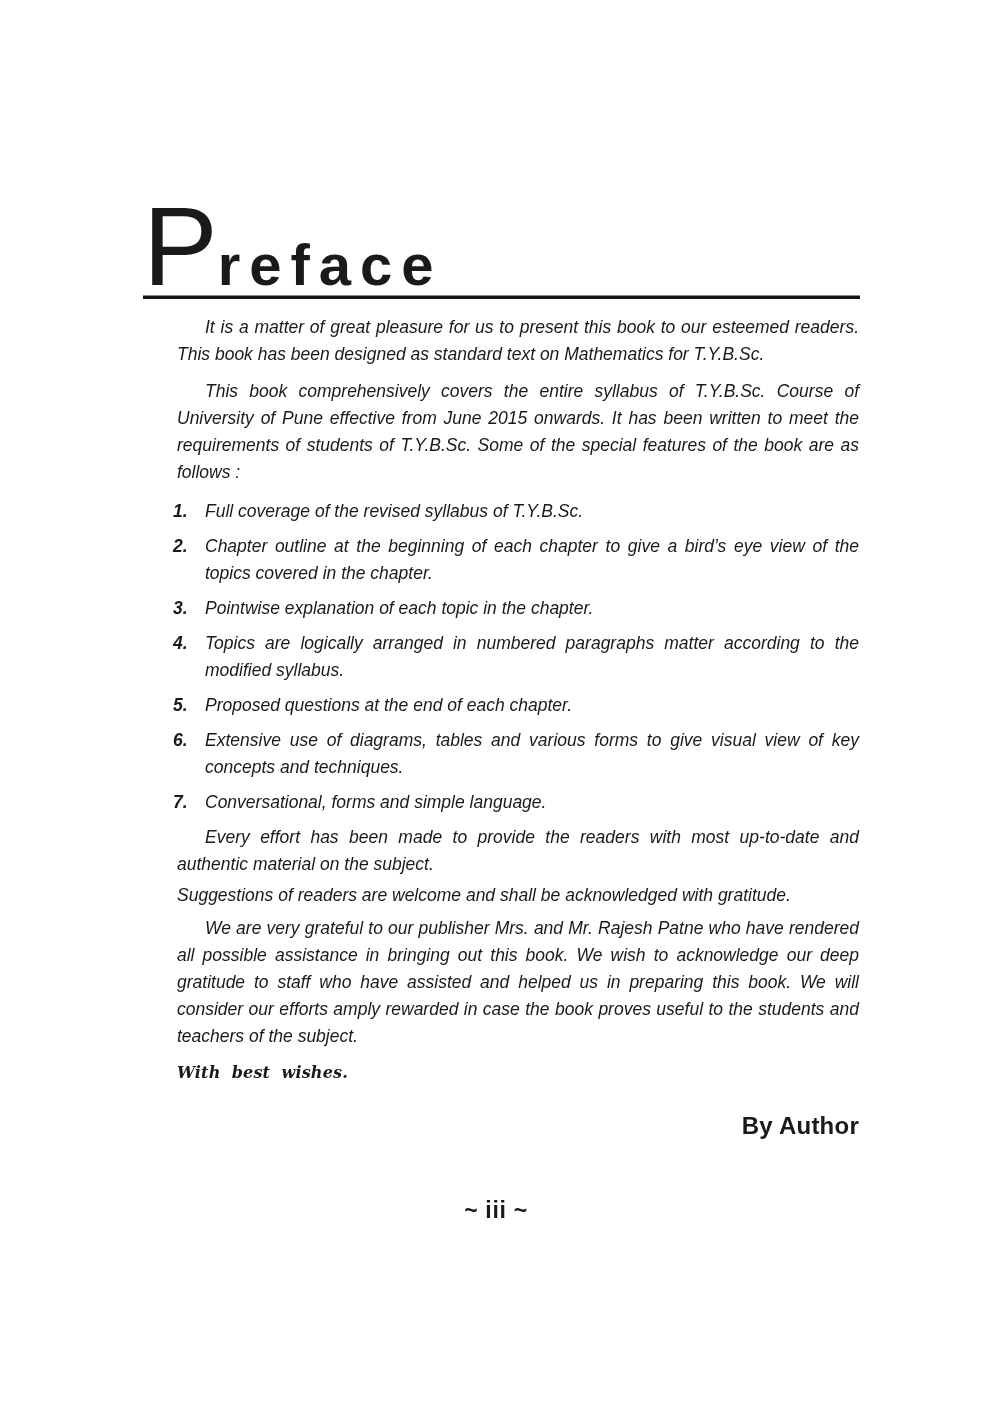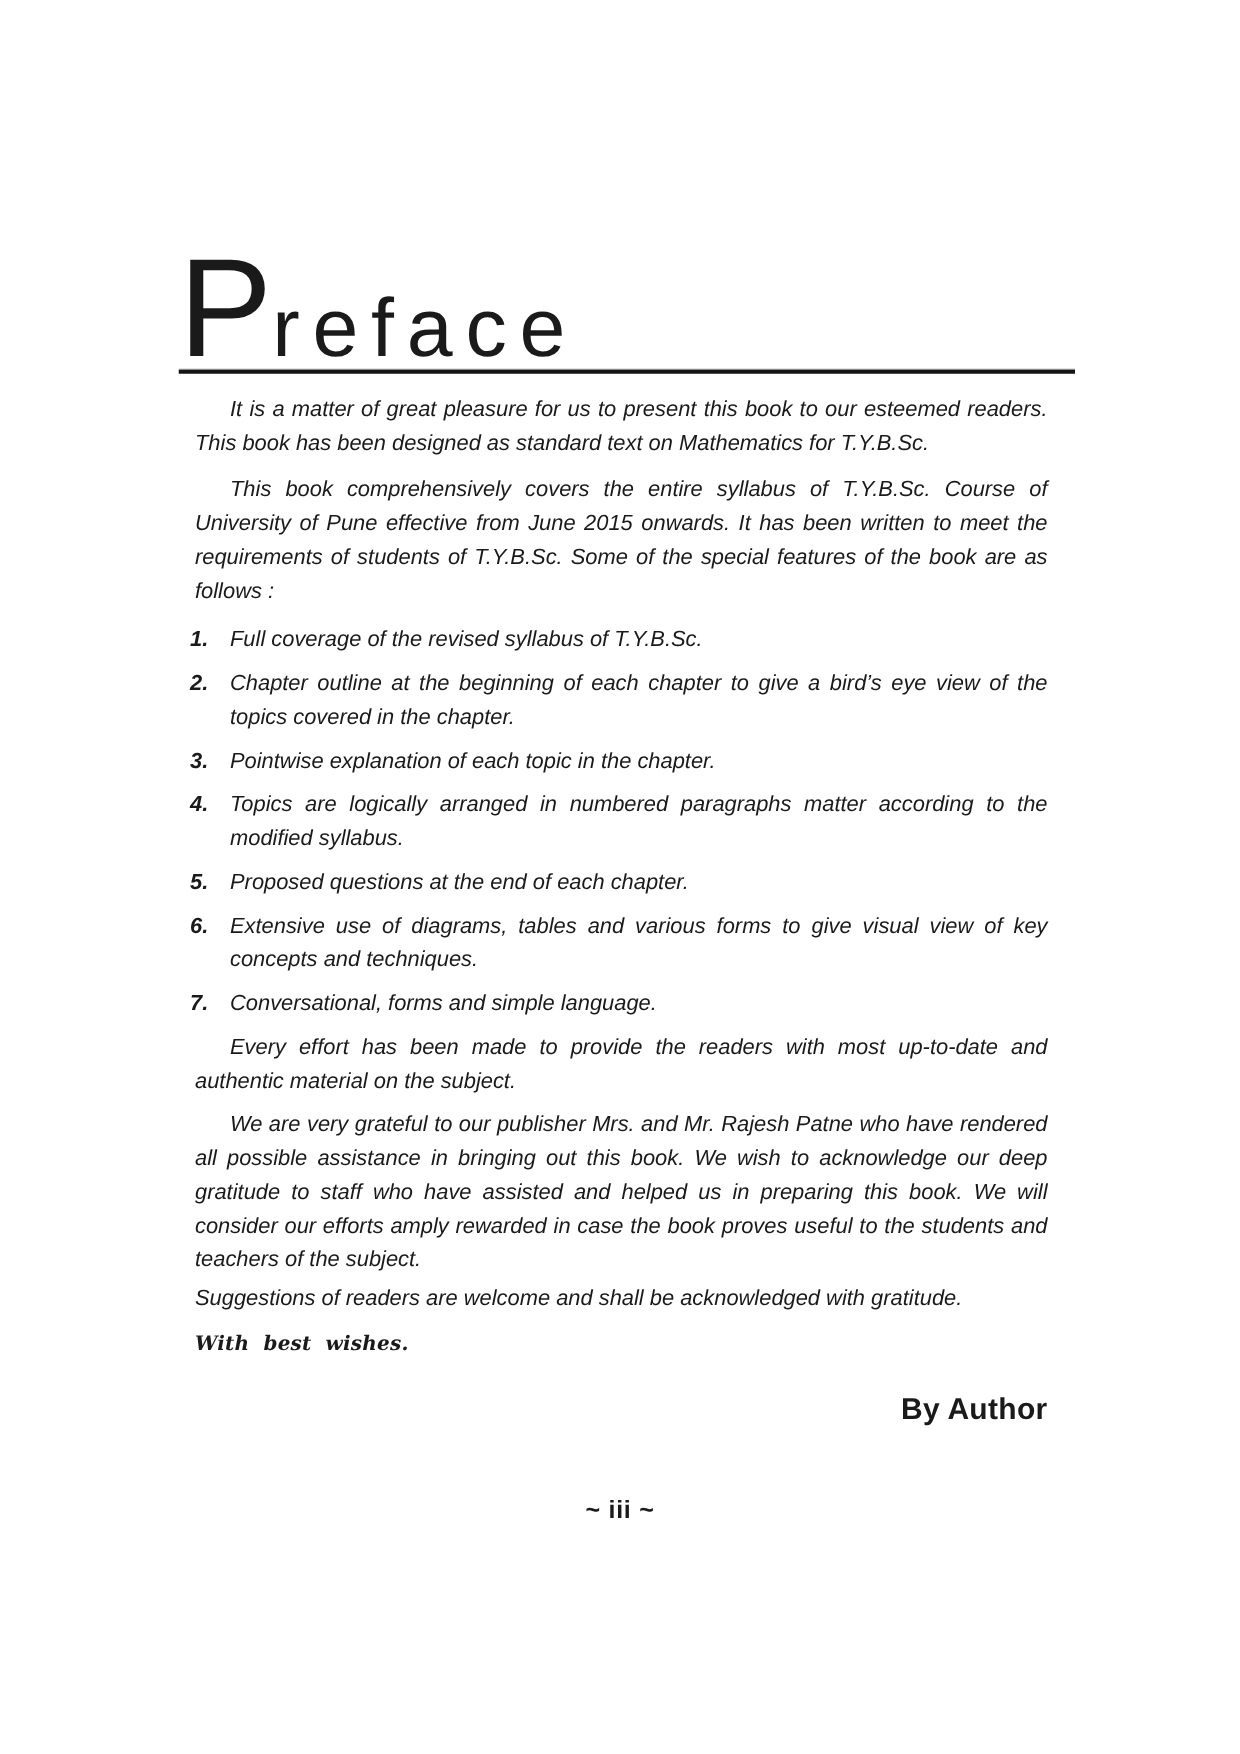--- a/index.html
+++ b/index.html
@@ -25,34 +25,34 @@
     align-items: baseline;
     height: 94px;
   }
   .title-initial {
     font-size: 112px;
     line-height: 0.84;
     font-weight: 400;
     letter-spacing: 0;
   }
   .title-rest {
-    font-size: 66px;
+    font-size: 58px;
     line-height: 0.8;
-    font-weight: 400;
+    font-weight: 700;
     letter-spacing: 0.155em;
   }
   .title-rule {
     margin-top: 1px;
     height: 0;
     border-top: 1px solid #8a8a8a;
     border-bottom: 3px solid #141414;
   }
   
   .body {
-    margin-left: 13px;
+    margin-left: 34px;
     width: 682px;
     font-size: 17.5px;
     line-height: 27px;
     font-style: italic;
   }
   .para {
     text-align: justify;
     text-indent: 28px;
   }
   .para.first { margin-top: 15px; }
@@ -98,21 +98,21 @@
     font-size: 24px;
     letter-spacing: 0.01em;
   }
   .page-number {
     position: absolute;
     top: 1197px;
     left: 0;
     width: 100%;
     text-align: center;
     font-weight: 700;
-    font-size: 20px;
+    font-size: 23px;
     letter-spacing: 0.03em;
   }
 </style>
 </head>
 <body>
 
 <div class="page">
   <div class="content">
 
     <div class="title-row">
@@ -151,23 +151,23 @@
           <span class="num">6.</span>
           <span>Extensive use of diagrams, tables and various forms to give visual view of key concepts and techniques.</span>
         </li>
         <li class="feature">
           <span class="num">7.</span>
           <span>Conversational, forms and simple language.</span>
         </li>
       </ul>
 
       <p class="para closing">Every effort has been made to provide the readers with most up-to-date and authentic material on the subject.</p>
+      <p class="para suggestions">Suggestions of readers are welcome and shall be acknowledged with gratitude.</p>
+
       <p class="para closing">We are very grateful to our publisher Mrs. and Mr. Rajesh Patne who have rendered all possible assistance in bringing out this book. We wish to acknowledge our deep gratitude to staff who have assisted and helped us in preparing this book. We will consider our efforts amply rewarded in case the book proves useful to the students and teachers of the subject.</p>
-
-      <p class="para suggestions">Suggestions of readers are welcome and shall be acknowledged with gratitude.</p>
 
       <p class="wishes">With best wishes.</p>
 
       <p class="byline">By Author</p>
 
     </div>
   </div>
 
   <div class="page-number">~ iii ~</div>
 </div>

